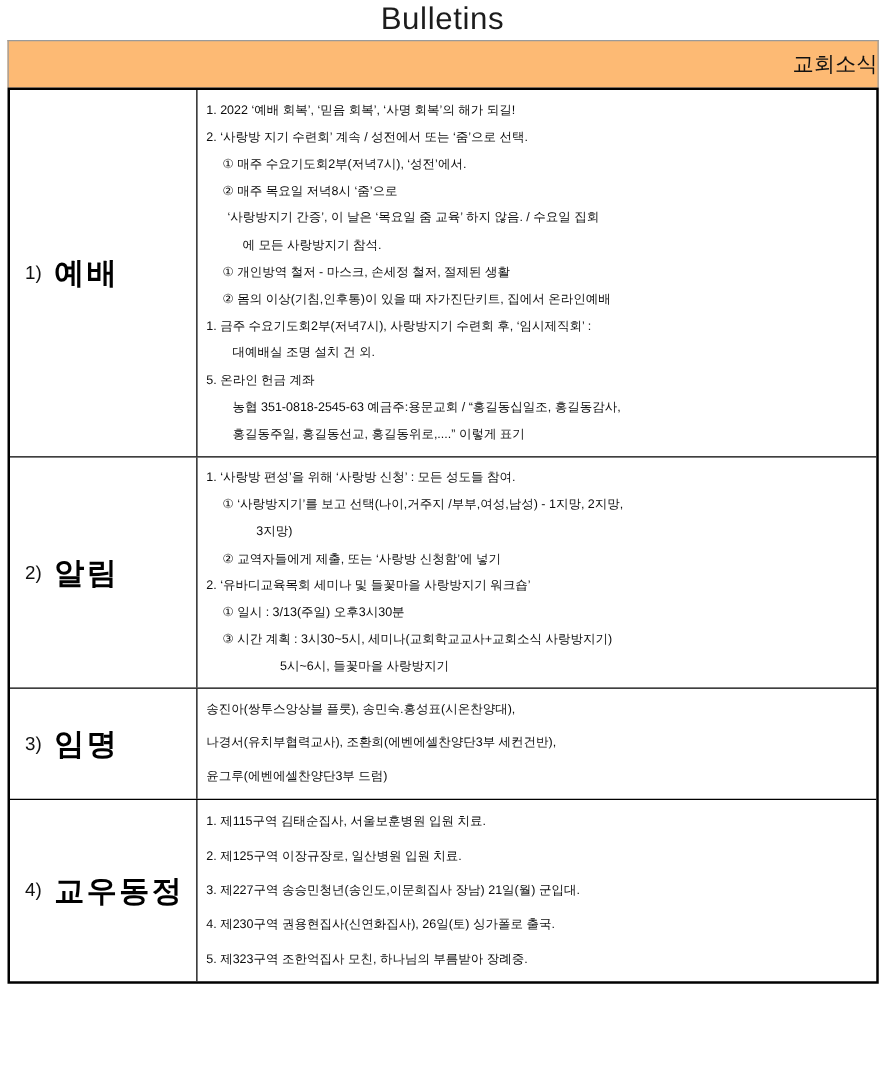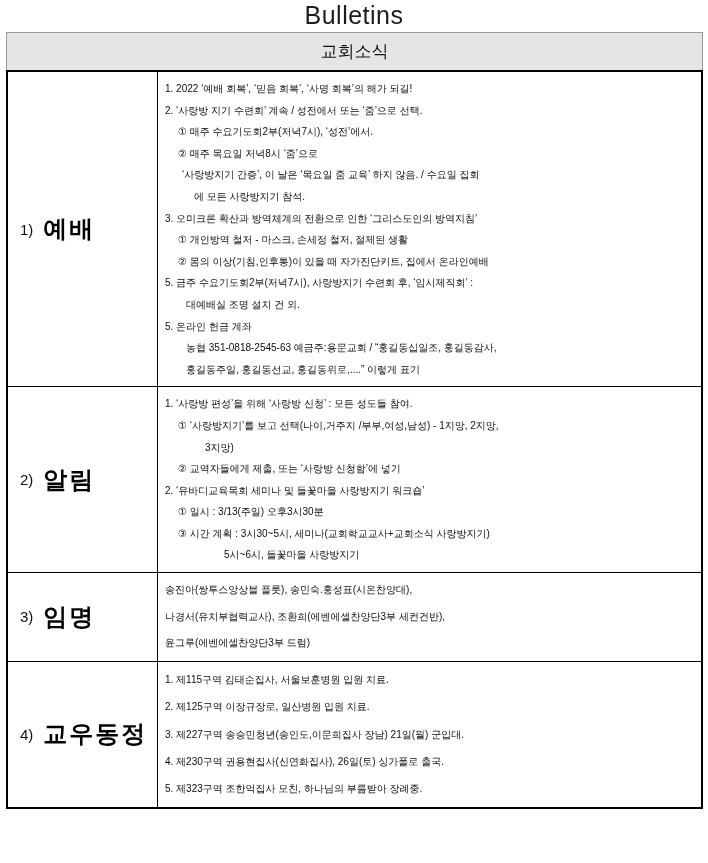--- a/index.html
+++ b/index.html
@@ -23,26 +23,26 @@
     padding: 1px 0 3px 0;
     line-height: 28px;
     border-radius: 14px;
   }
 
   .bulletin-table {
     margin: 0 5px 0 6px;
   }
 
   .table-header {
-    background: #e5e5e5;
+    background: #fdba74;
     border: 1px solid #9a9a9a;
     border-bottom: none;
     height: 37px;
     line-height: 37px;
-    text-align: center;
+    text-align: right;
     font-size: 17px;
     color: #111;
   }
 
   .table-body {
     border: 2px solid #000;
   }
 
   .row { display: flex; }
   .row + .row { border-top: 1px solid #000; }
@@ -114,24 +114,23 @@
           <span class="sec-no">1)</span>
           <span class="sec-label">예배</span>
         </div>
         <div class="content-cell">
           <div class="ln i0">1. 2022 ‘예배 회복’, ‘믿음 회복’, ‘사명 회복’의 해가 되길!</div>
           <div class="ln i0">2. ‘사랑방 지기 수련회’ 계속 / 성전에서 또는 ‘줌’으로 선택.</div>
           <div class="ln i1">① 매주 수요기도회2부(저녁7시), ‘성전’에서.</div>
           <div class="ln i1">② 매주 목요일 저녁8시 ‘줌’으로</div>
           <div class="ln i1b">‘사랑방지기 간증’, 이 날은 ‘목요일 줌 교육’ 하지 않음. / 수요일 집회</div>
           <div class="ln i2b">에 모든 사랑방지기 참석.</div>
-          <div class="ln i0">3. 오미크론 확산과 방역체계의 전환으로 인한 ‘그리스도인의 방역지침’</div>
           <div class="ln i1">① 개인방역 철저 - 마스크, 손세정 철저, 절제된 생활</div>
           <div class="ln i1">② 몸의 이상(기침,인후통)이 있을 때 자가진단키트, 집에서 온라인예배</div>
-          <div class="ln i0">5. 금주 수요기도회2부(저녁7시), 사랑방지기 수련회 후, ‘임시제직회’ :</div>
+          <div class="ln i0">1. 금주 수요기도회2부(저녁7시), 사랑방지기 수련회 후, ‘임시제직회’ :</div>
           <div class="ln i2">대예배실 조명 설치 건 외.</div>
           <div class="ln i0">5. 온라인 헌금 계좌</div>
           <div class="ln i2">농협 351-0818-2545-63 예금주:용문교회 / “홍길동십일조, 홍길동감사,</div>
           <div class="ln i2">홍길동주일, 홍길동선교, 홍길동위로,....” 이렇게 표기</div>
         </div>
       </div>
 
       <div class="row">
         <div class="label-cell">
           <span class="sec-no">2)</span>

